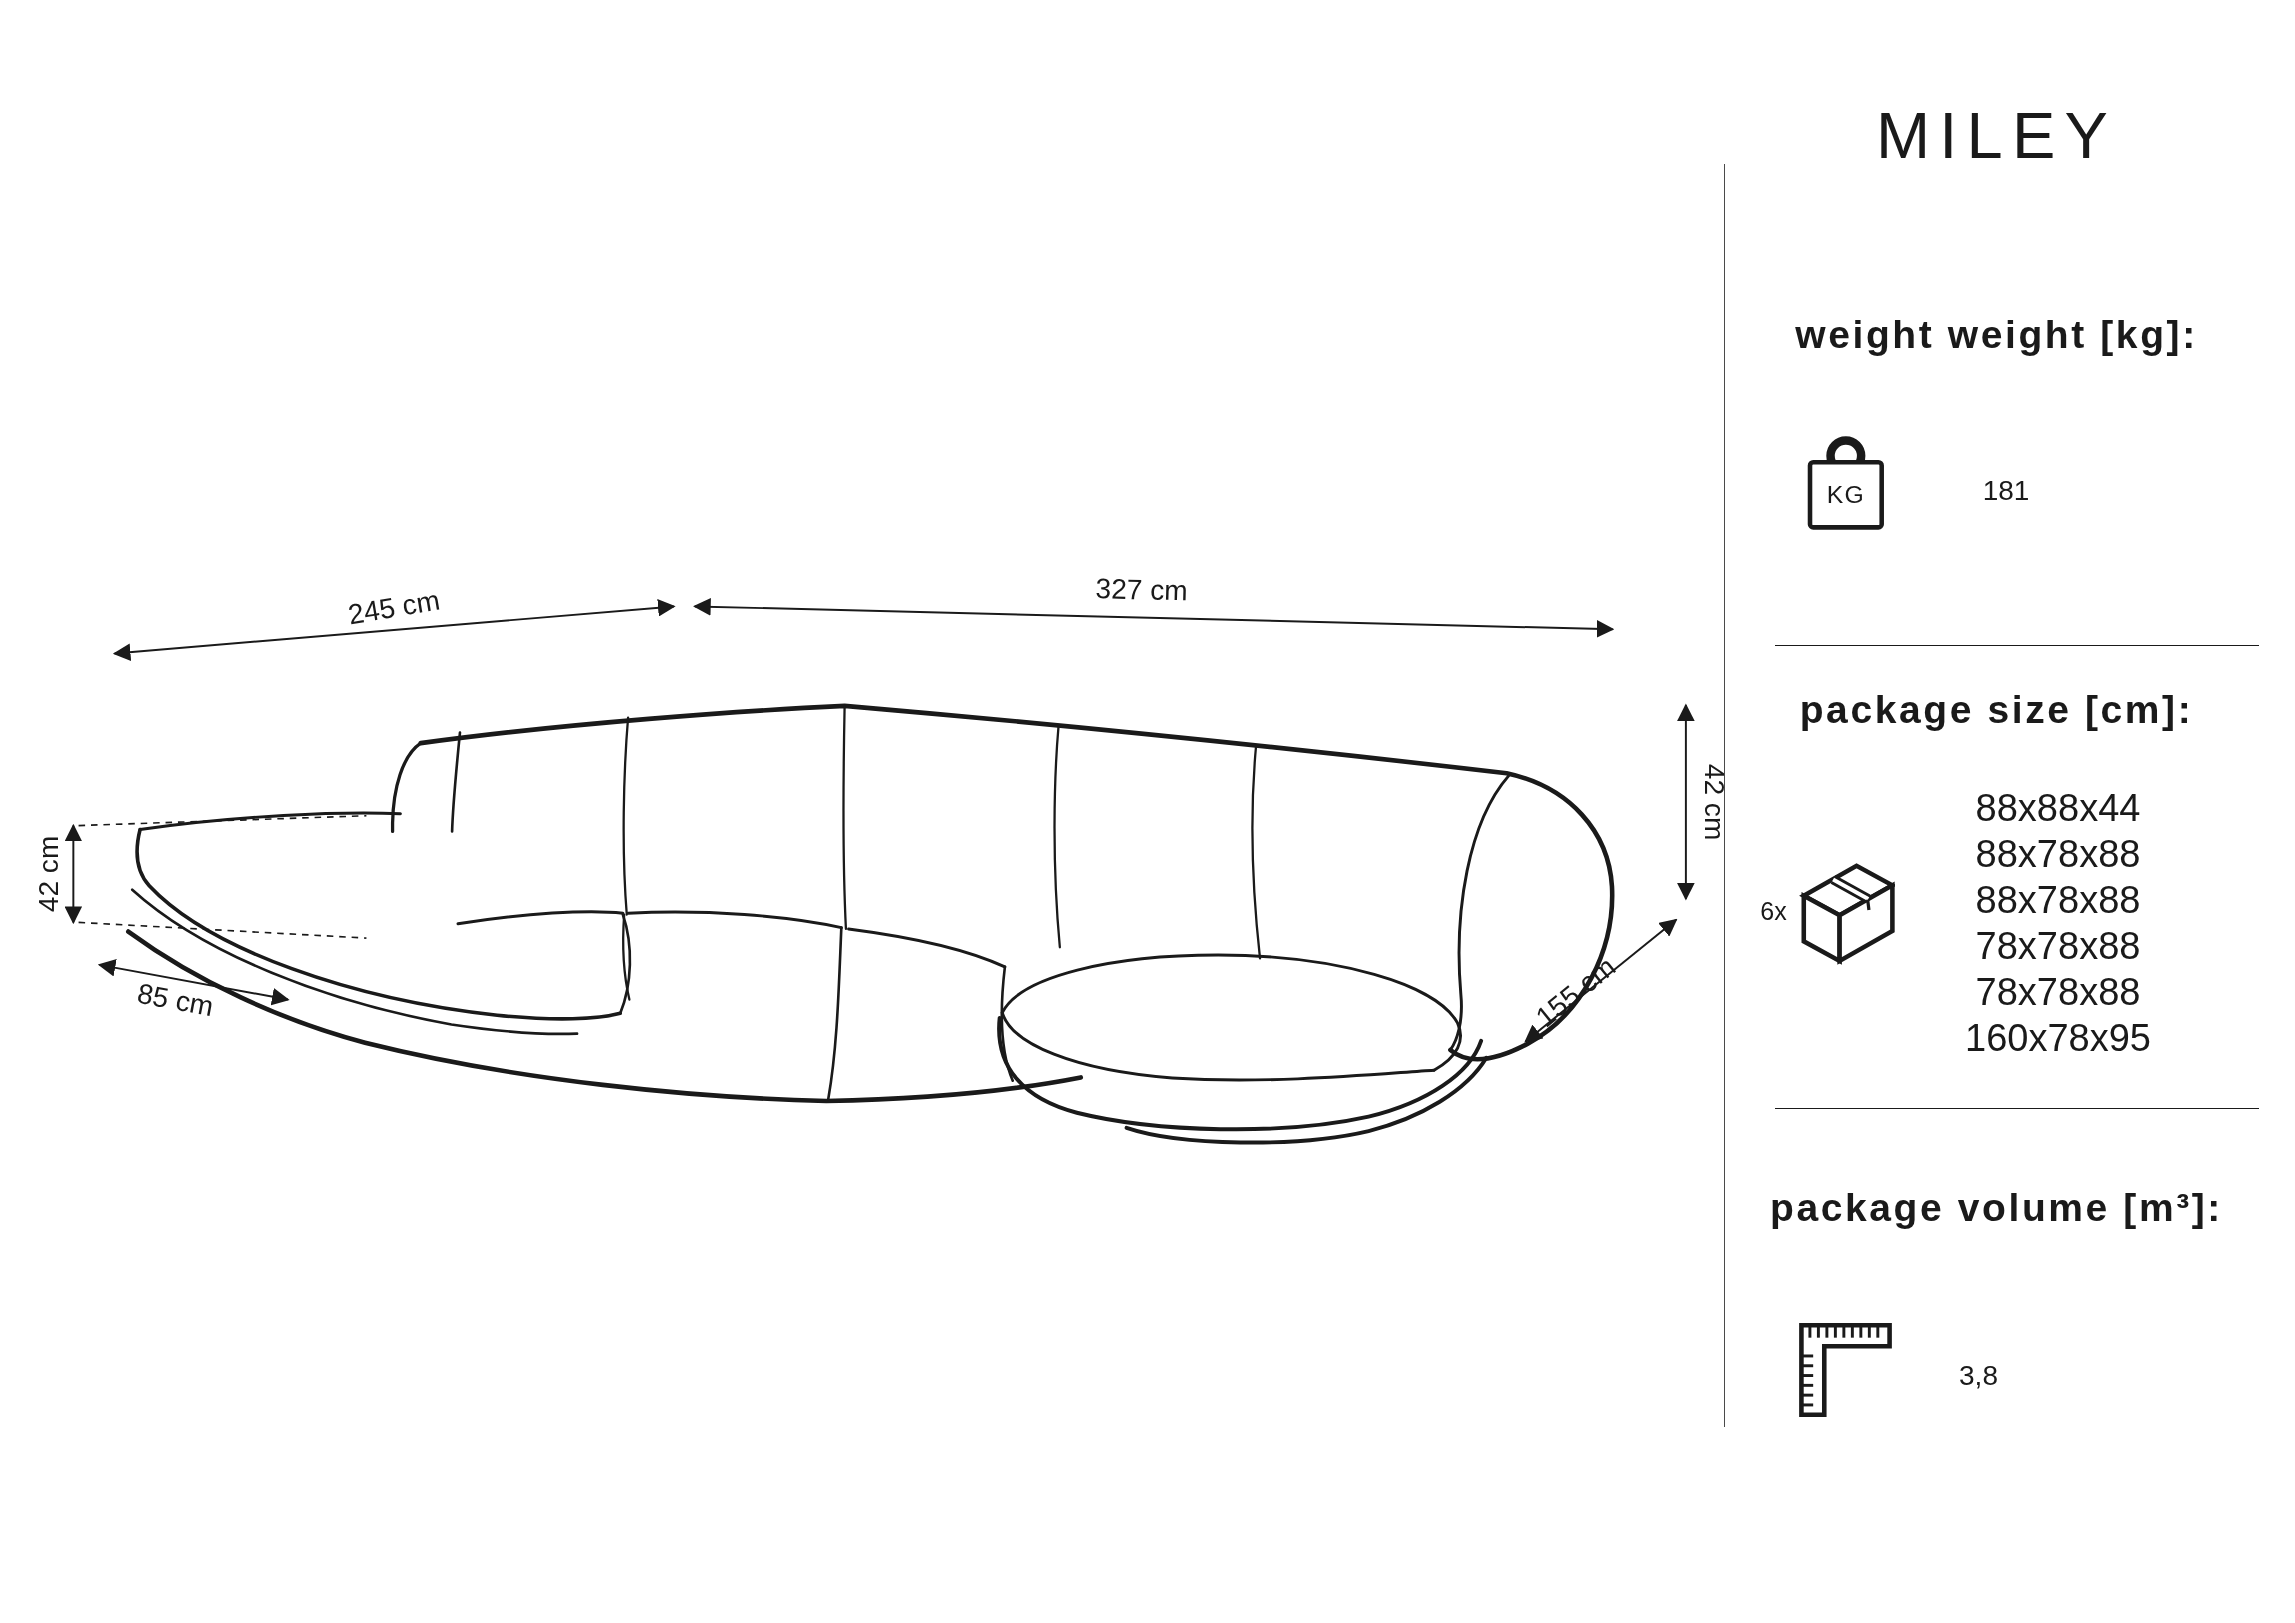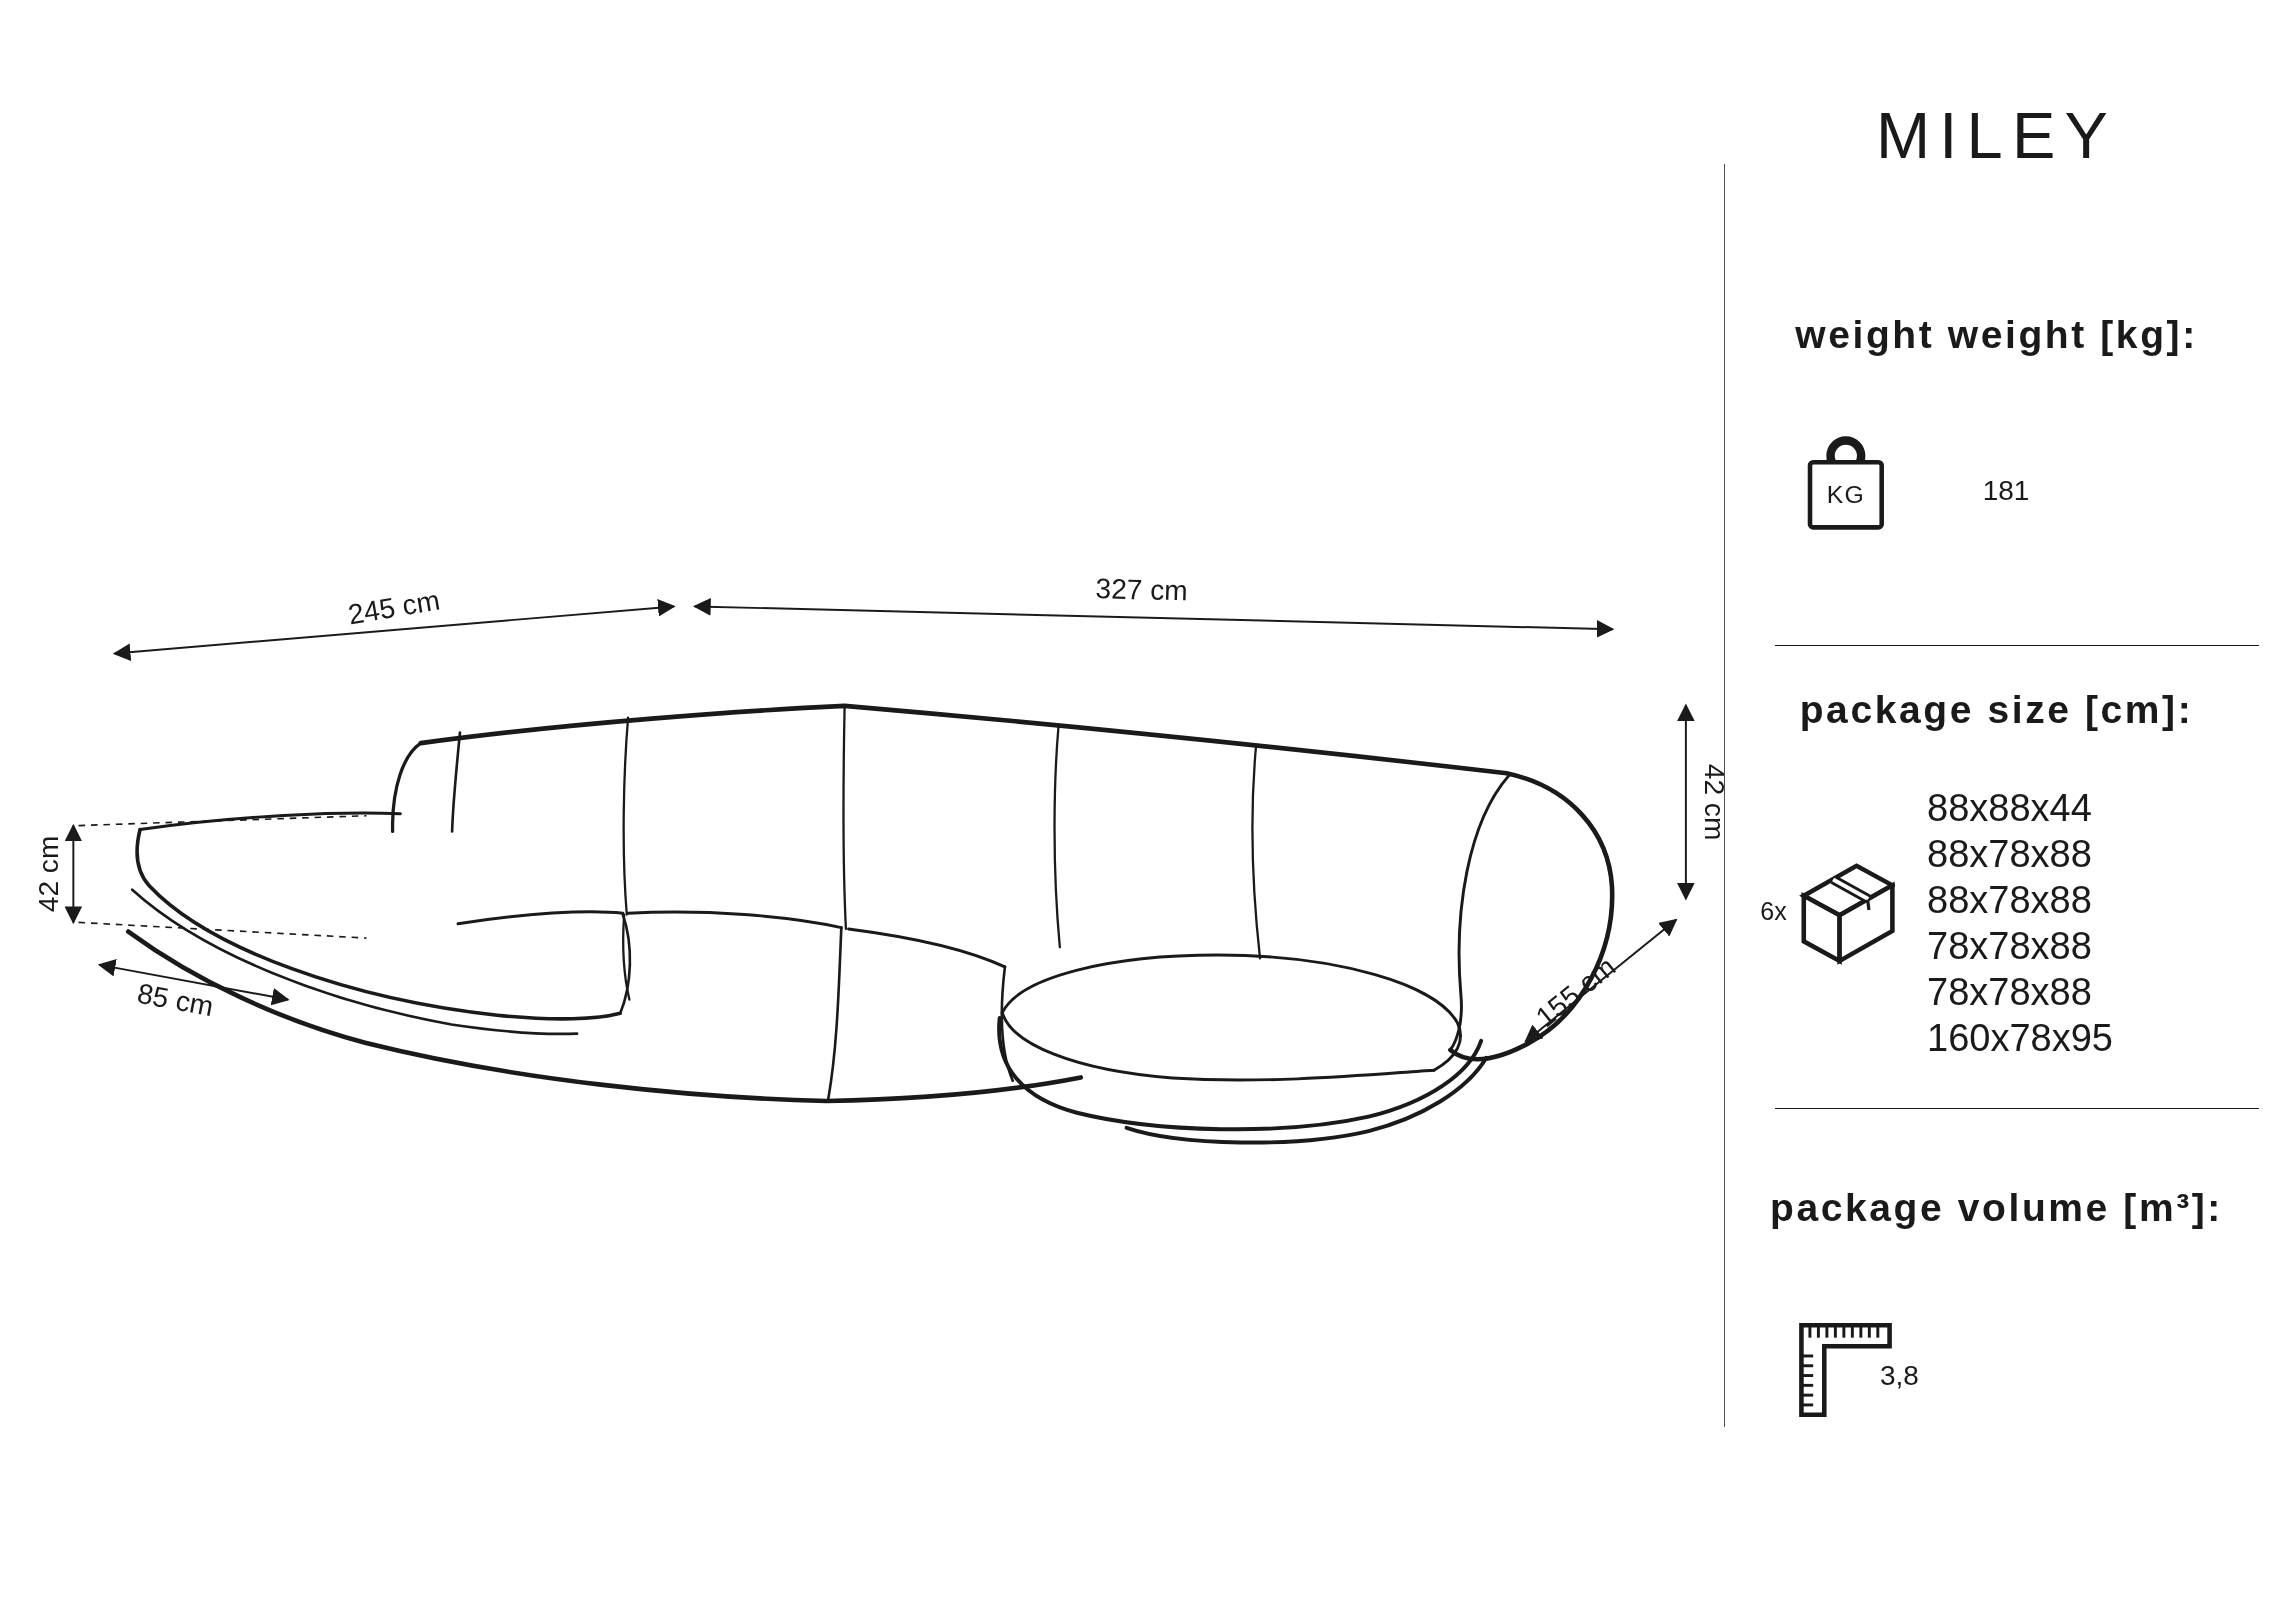--- a/index.html
+++ b/index.html
@@ -8,23 +8,23 @@
   .abs{position:absolute;}
   #drawing-svg{left:0;top:0;}
   .panel-center{left:1711px;width:571px;text-align:center;}
   .title{top:98px;font-size:65px;font-weight:300;letter-spacing:9.2px;}
   .heading{font-size:39px;font-weight:700;letter-spacing:2.6px;}
   .h1{top:313px;}
   .h2{top:688px;}
   .h3{top:1186px;}
   .value{font-size:28px;font-weight:400;}
   .v-weight{left:1957px;top:475px;width:98px;text-align:center;}
-  .v-volume{left:1880px;top:1360px;width:105px;}
+  .v-volume{left:1926px;top:1360px;width:105px;text-align:center;}
   .multiplier{left:1741px;top:897px;width:65px;text-align:center;font-size:25px;}
-  .sizes{left:1927px;top:785px;width:262px;text-align:left;
+  .sizes{left:1927px;top:785px;width:262px;text-align:center;
          font-size:38px;line-height:46px;}
   .divider{left:1724px;top:164px;width:1.3px;height:1263px;background:#4a4a4a;}
   .sep{left:1775px;width:484px;height:1.3px;background:#1a1a1a;}
   .sep1{top:645px;}
   .sep2{top:1108px;}
 </style>
 </head>
 <body>
 
 <svg id="drawing-svg" class="abs" width="2295" height="1623" viewBox="0 0 3508 2481">

